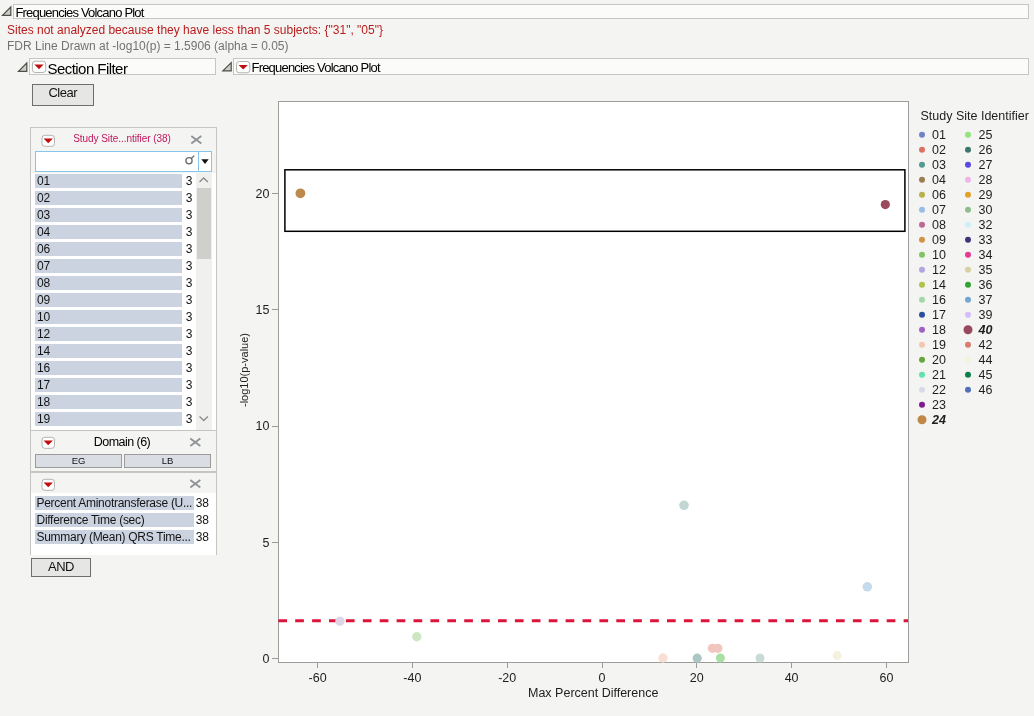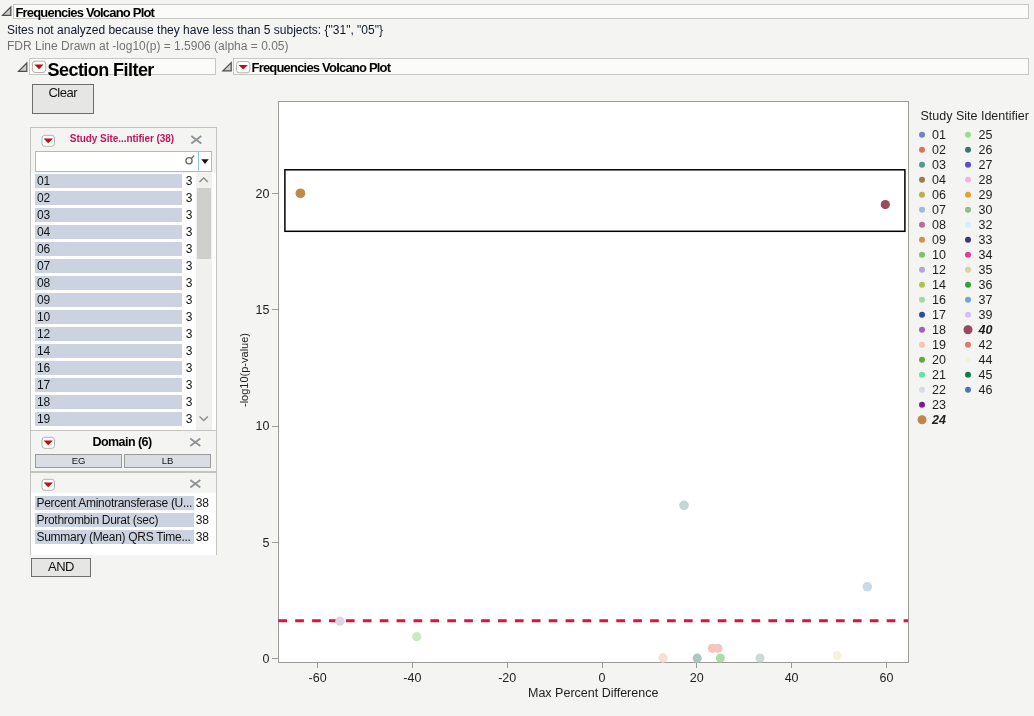--- a/index.html
+++ b/index.html
@@ -1,40 +1,40 @@
 <!DOCTYPE html>
 <html><head>
 <meta charset="utf-8">
 <style>
 html,body{margin:0;padding:0}
 body{width:1034px;height:716px;background:#f4f4f3;font-family:"Liberation Sans",sans-serif;position:relative;overflow:hidden}
 .abs{position:absolute;box-sizing:border-box}
 .bar{position:absolute;box-sizing:border-box;background:#fbfbfa;border:1px solid #c6c6c3}
 .btn{position:absolute;box-sizing:border-box;text-align:center;color:#111}
-.bold{font-weight:bold}
+.bold{font-weight:normal}
 .row{position:absolute;background:#ccd3e0;box-sizing:border-box}
 .rowtxt{position:absolute;font-size:12px;letter-spacing:-0.28px;color:#151515;white-space:nowrap}
 .cnt{position:absolute;font-size:12px;color:#151515;text-align:right}
 </style>
 </head>
 <body>
 
 <div class="bar" style="left:12.5px;top:3.5px;width:1016px;height:15.5px"></div>
 <div class="abs bold" style="left:15.4px;top:4.5px;font-size:13px;letter-spacing:-0.8px;color:#000">Frequencies Volcano Plot</div>
 
-<div class="abs" style="left:7px;top:23px;font-size:12px;color:#0f172a">Sites not analyzed because they have less than 5 subjects: {"31", "05"}</div>
+<div class="abs" style="left:7px;top:23px;font-size:12px;color:#b91c1c">Sites not analyzed because they have less than 5 subjects: {"31", "05"}</div>
 <div class="abs" style="left:7px;top:39px;font-size:12px;color:#737373">FDR Line Drawn at -log10(p) = 1.5906 (alpha = 0.05)</div>
 
 <div class="bar" style="left:28.5px;top:57.5px;width:187px;height:17.5px"></div>
-<div class="abs bold" style="left:47.5px;top:60px;font-size:18px;letter-spacing:-0.55px;color:#000">Section Filter</div>
+<div class="abs bold" style="left:47.5px;top:60px;font-size:15px;letter-spacing:-0.55px;color:#000">Section Filter</div>
 
 <div class="bar" style="left:233px;top:57.5px;width:795.5px;height:17.5px"></div>
 <div class="abs bold" style="left:251.5px;top:60px;font-size:13px;letter-spacing:-0.8px;color:#000">Frequencies Volcano Plot</div>
 
-<div class="btn" style="left:32px;top:84px;width:61.5px;height:30px;background:#e6e6e4;border:1.5px solid #6e6e6c;font-size:13px;letter-spacing:-0.5px;line-height:16.5px">Clear</div>
+<div class="btn" style="left:32px;top:84px;width:61.5px;height:22px;background:#e6e6e4;border:1.5px solid #6e6e6c;font-size:13px;letter-spacing:-0.5px;line-height:16.5px">Clear</div>
 
 <div class="abs" style="left:30px;top:126.5px;width:187px;height:303.5px;border:1px solid #c4c4c0"></div>
 <div class="abs bold" style="left:31px;top:132.8px;width:182px;text-align:center;font-size:10px;letter-spacing:-0.05px;color:#be185d">Study Site...ntifier (38)</div>
 
 <div class="abs" style="left:34.5px;top:151px;width:177px;height:20.5px;border:1px solid #85c6ea;background:#fff"></div>
 
 <div class="abs" style="left:31px;top:172.5px;width:185px;height:257px;background:#fff"></div>
 
 <div class="abs" style="left:195.5px;top:172.5px;width:16.5px;height:257px;background:#f0f0ee"></div>
 <div class="abs" style="left:196.5px;top:188px;width:14.5px;height:71px;background:#cfcfcb"></div>
@@ -89,21 +89,21 @@
 <div class="btn" style="left:35.3px;top:454px;width:86.7px;height:13.5px;background:#dadde4;border:1px solid #9b9b99;font-size:9.5px;line-height:12px">EG</div>
 <div class="btn" style="left:124.3px;top:454px;width:86.7px;height:13.5px;background:#dadde4;border:1px solid #9b9b99;font-size:9.5px;line-height:12px">LB</div>
 
 <div class="abs" style="left:30px;top:472px;width:187px;height:83px;border:1px solid #c4c4c0"></div>
 <div class="abs bold" style="left:31px;top:504px;width:182px;text-align:right;font-size:12px;letter-spacing:-0.55px;color:#000">Test name (3)</div>
 <div class="abs" style="left:31px;top:493px;width:185px;height:61.5px;background:#fff"></div>
 <div class="row" style="left:34.5px;top:496.0px;width:159px;height:14px"></div>
 <div class="rowtxt" style="left:36.5px;top:496.0px">Percent Aminotransferase (U...</div>
 <div class="cnt" style="left:170px;top:496.0px;width:39px">38</div>
 <div class="row" style="left:34.5px;top:512.8px;width:159px;height:14px"></div>
-<div class="rowtxt" style="left:36.5px;top:512.8px">Prothrombin Durat (sec)</div>
+<div class="rowtxt" style="left:36.5px;top:512.8px">Difference Time (sec)</div>
 <div class="cnt" style="left:170px;top:512.8px;width:39px">38</div>
 <div class="row" style="left:34.5px;top:529.6px;width:159px;height:14px"></div>
 <div class="rowtxt" style="left:36.5px;top:529.6px">Summary (Mean) QRS Time...</div>
 <div class="cnt" style="left:170px;top:529.6px;width:39px">38</div>
 
 <div class="btn" style="left:31px;top:558px;width:60px;height:18.5px;background:#e6e6e4;border:1.7px solid #6e6e6c;font-size:13px;letter-spacing:-0.5px;line-height:15px">AND</div>
 
 <svg width="1034" height="716" style="position:absolute;left:0;top:0">
 <line x1="191.3" y1="136.1" x2="201.3" y2="143.5" stroke="#8f9396" stroke-width="1.9"></line>
     <line x1="191.3" y1="143.5" x2="201.3" y2="136.1" stroke="#8f9396" stroke-width="1.9"></line>

